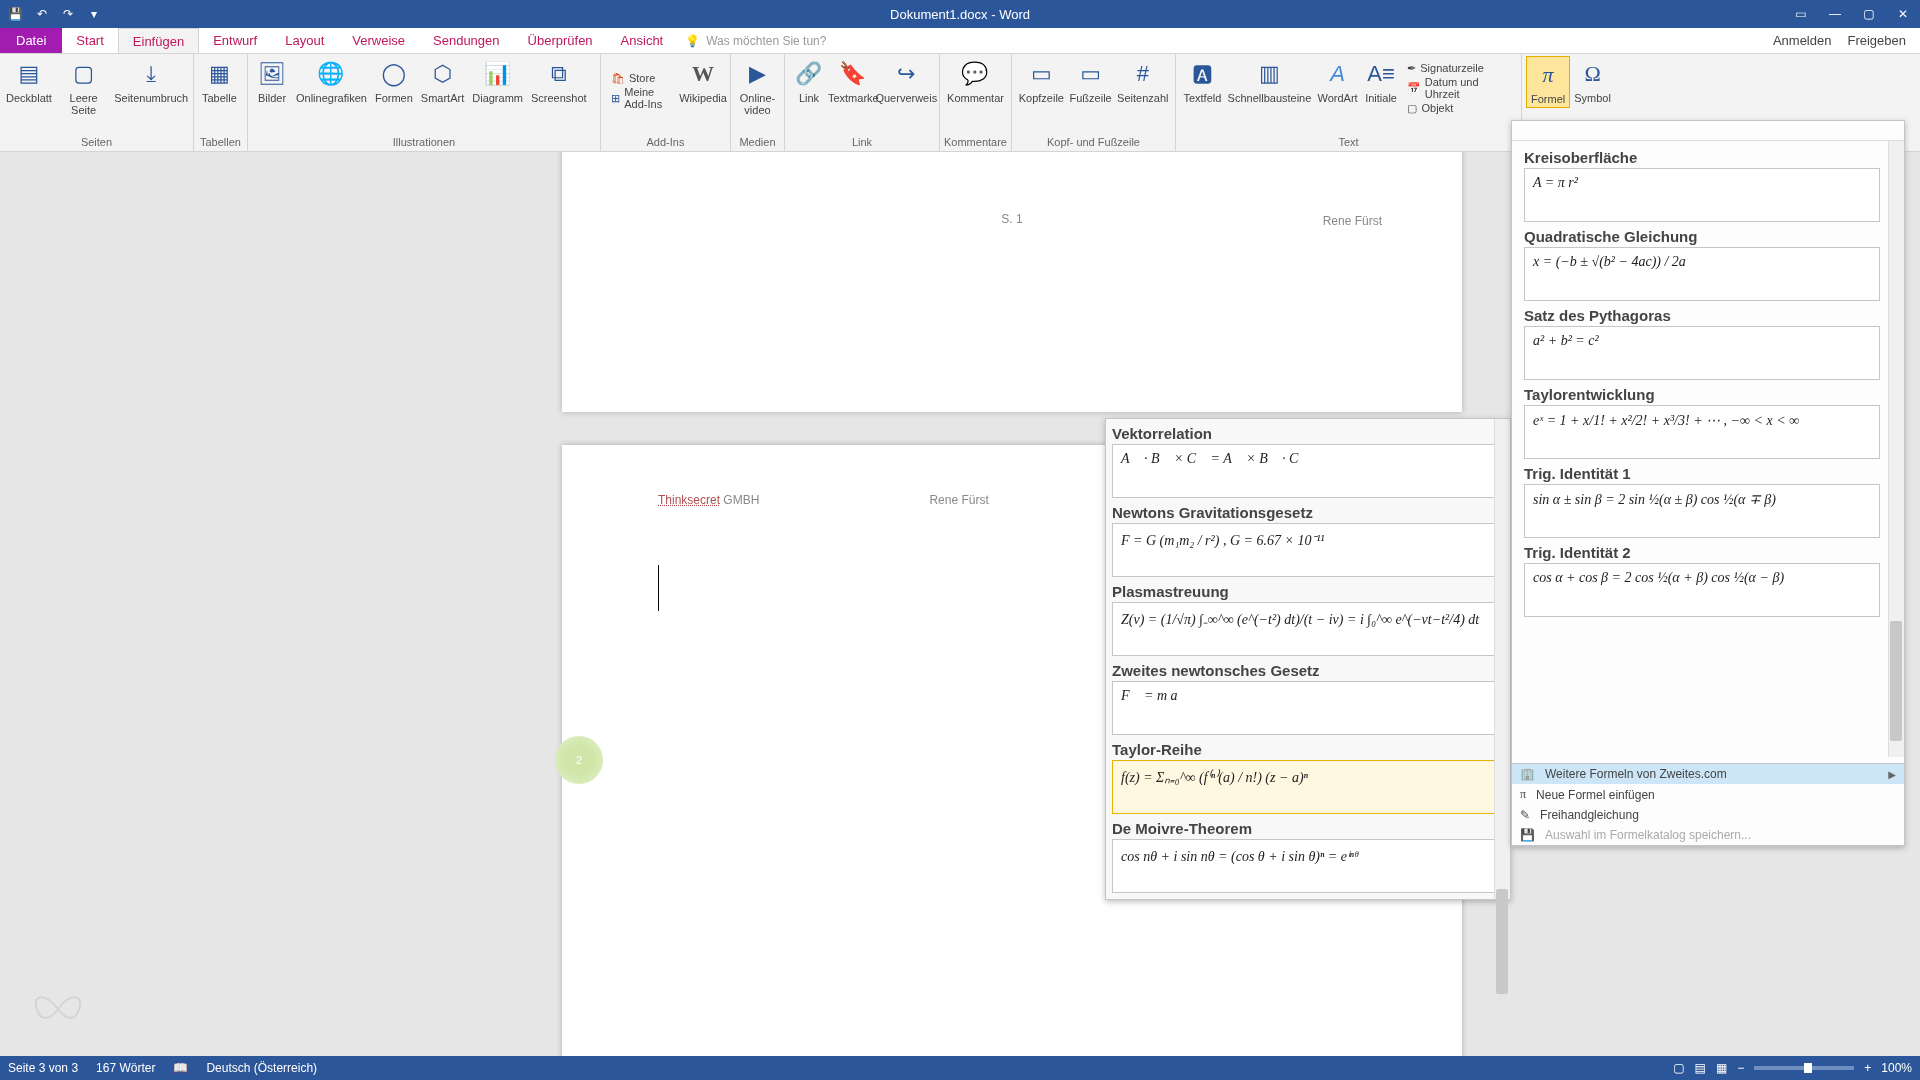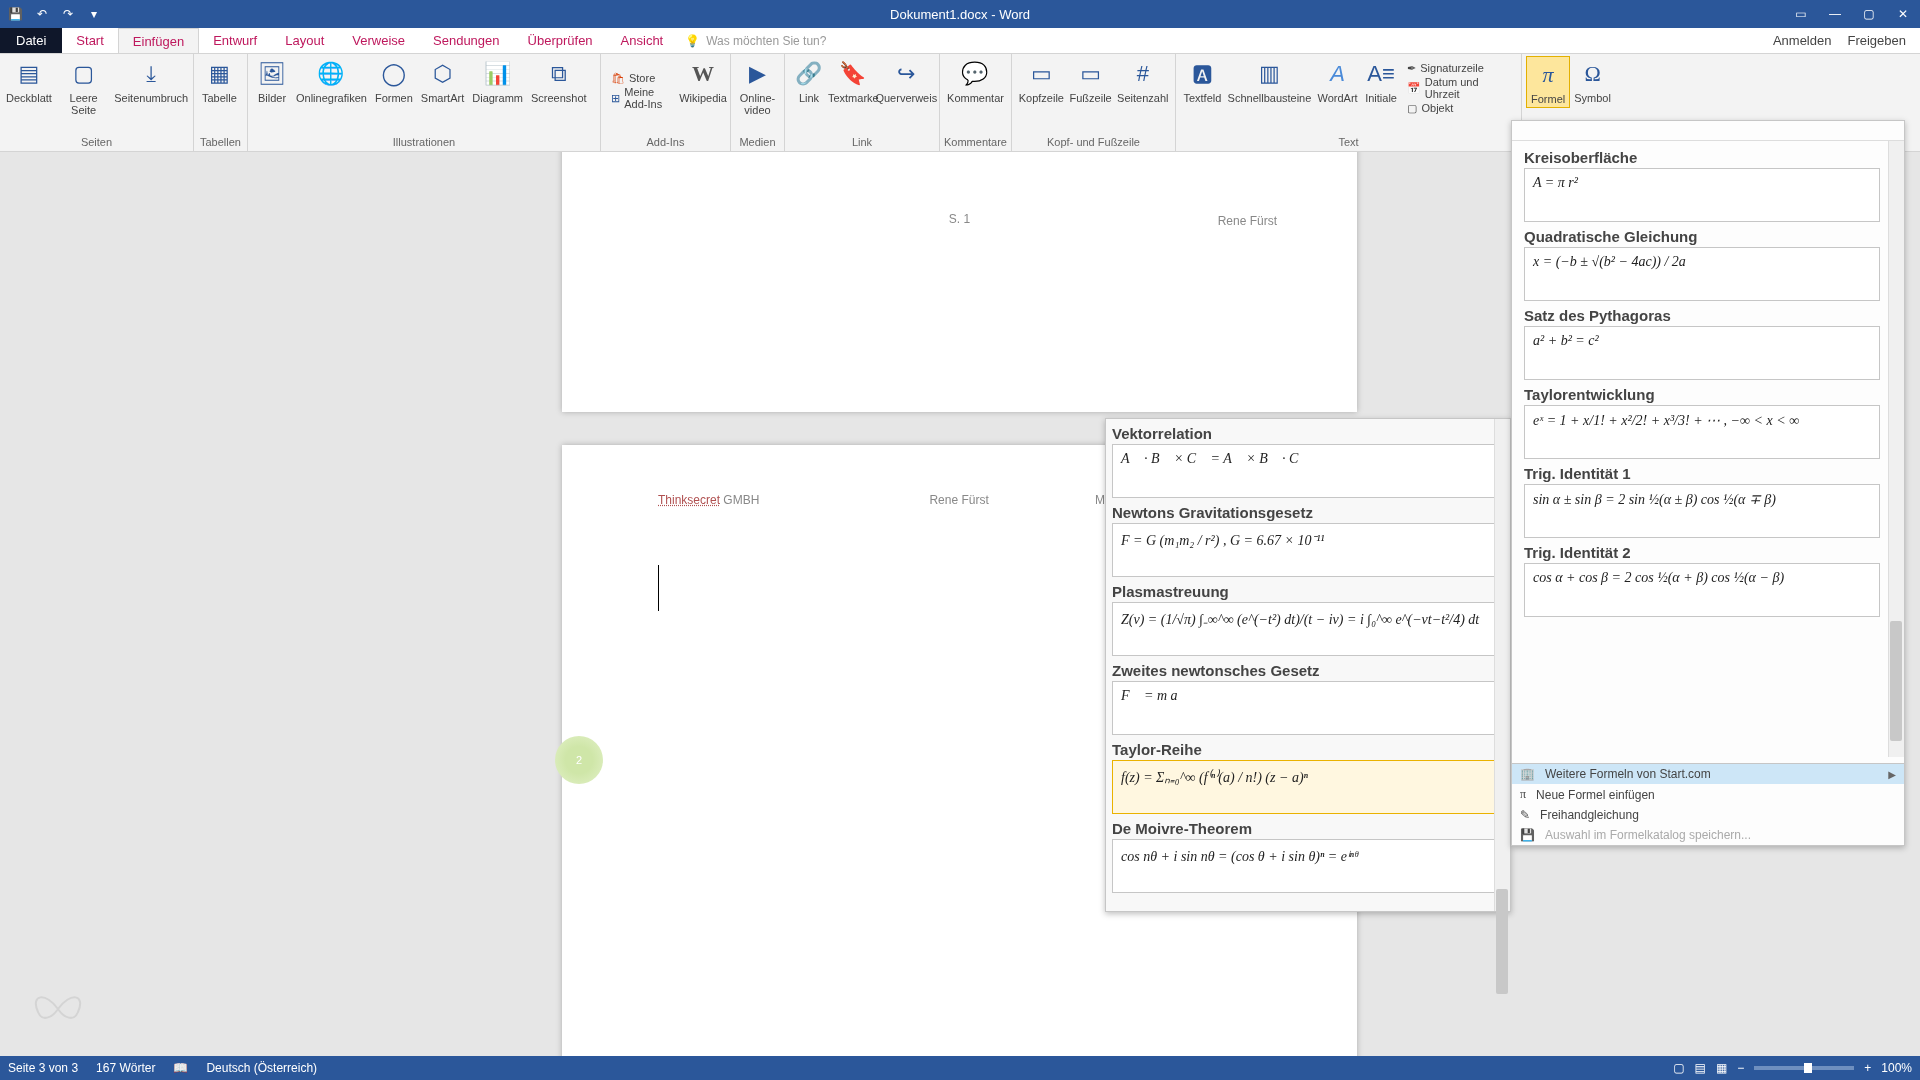--- a/index.html
+++ b/index.html
@@ -8,40 +8,40 @@
 
 .titlebar { height: 28px; background: #2b579a; color: #fff; display: flex; align-items: center; position: relative; }
 .qat { display: flex; align-items: center; padding-left: 4px; gap: 2px; }
 .qat-btn { width: 24px; height: 24px; display: flex; align-items: center; justify-content: center; color: #fff; font-size: 12px; }
 .titlebar-title { position: absolute; left: 50%; transform: translateX(-50%); font-size: 13px; }
 .winctrl { margin-left: auto; display: flex; }
 .winctrl > div { width: 34px; height: 28px; display: flex; align-items: center; justify-content: center; font-size: 12px; }
 
 
 .tabrow { height: 26px; background: #fff; border-bottom: 1px solid #d4d4d4; display: flex; align-items: stretch; font-size: 13px; }
-.file-tab { background: #0f172a; color: #fff; padding: 0 16px; display: flex; align-items: center; }
+.file-tab { background: #a21caf; color: #fff; padding: 0 16px; display: flex; align-items: center; }
 .tab { padding: 0 14px; display: flex; align-items: center; color: #be185d; }
 .tab.active { background: #f3f3f3; border: 1px solid #d4d4d4; border-bottom: none; }
 .tellme { display: flex; align-items: center; color: #999; gap: 6px; margin-left: 8px; font-size: 12px; }
 .tab-right { margin-left: auto; display: flex; align-items: center; gap: 16px; padding-right: 14px; color: #444; }
 
 
 .ribbon { height: 98px; background: #f3f3f3; border-bottom: 1px solid #d4d4d4; display: flex; position: relative; }
 .group { border-right: 1px solid #d4d4d4; display: flex; flex-direction: column; height: 100%; }
 .group-body { flex: 1; display: flex; align-items: flex-start; padding: 2px 4px 0; }
 .group-label { text-align: center; font-size: 11px; color: #666; padding: 2px 0 3px; }
 .rbtn { display: flex; flex-direction: column; align-items: center; justify-content: flex-start; padding: 2px 4px; min-width: 40px; text-align: center; font-size: 11px; color: #444; gap: 2px; }
 .rbtn .ic { width: 32px; height: 32px; display: flex; align-items: center; justify-content: center; font-size: 22px; color: #2b579a; }
 .rbtn-sm { font-size: 11px; color: #444; padding: 1px 4px; display: flex; align-items: center; gap: 4px; height: 20px; }
 .rbtn.hl { background: #fde69c; border: 1px solid #e3b000; }
 .vstack { display: flex; flex-direction: column; justify-content: center; height: 64px; padding-left: 2px; }
 
 
 .workspace { position: absolute; top: 152px; bottom: 24px; left: 0; right: 0; background: #e6e6e6; overflow: hidden; }
-.page { position: absolute; background: #fff; box-shadow: 0 0 6px rgba(0,0,0,0.25); left: 562px; width: 795px; }
+.page { position: absolute; background: #fff; box-shadow: 0 0 6px rgba(0,0,0,0.25); left: 562px; width: 900px; }
 .page1 { top: -20px; height: 280px; }
 .page2 { top: 293px; height: 900px; }
 .page-num { position: absolute; left: 50%; transform: translateX(-50%); top: 80px; color: #888; }
 .page-auth { position: absolute; right: 80px; top: 82px; color: #888; font-size: 12px; }
 .p2-hdr { position: absolute; top: 48px; left: 96px; right: 30px; color: #888; font-size: 12px; display: flex; }
 .p2-hdr .c1 { color: #b05050; text-decoration: underline dotted; }
 .p2-logo { position: absolute; right: 20px; top: 14px; width: 70px; height: 60px; }
 .cursor { position: absolute; top: 120px; left: 96px; width: 1px; height: 46px; border-left: 1px solid #000; }
 .bubble { position: absolute; left: 555px; top: 584px; width: 48px; height: 48px; background: radial-gradient(circle,#cfe6a8 40%,#e3f1c9 100%); border-radius: 50%; display: flex; align-items: center; justify-content: center; color: #fff; font-size: 11px; }
 .butterfly { position: absolute; left: 28px; bottom: 22px; color: #d8d8d8; font-size: 46px; }
@@ -327,21 +327,21 @@
   </div>
   <div class="bubble">2</div>
   <div class="butterfly">
     <svg width="60" height="50" viewBox="0 0 60 50">
         <path d="M30 25 C18 8,2 10,10 28 C14 38,24 34,30 25 C36 34,46 38,50 28 C58 10,42 8,30 25 Z" fill="none" stroke="#d4d4d4" stroke-width="2"></path>
       </svg>
   </div>
 </div>
 
 <div class="gal-left">
-  <div style="padding-bottom:18px">
+  <div style="padding-bottom:6px">
     <div class="gal-item">
       <div class="gal-title">Vektorrelation</div>
       <div class="gal-box">A⃗ · B⃗ × C⃗ = A⃗ × B⃗ · C⃗</div>
     </div>
     <div class="gal-item">
       <div class="gal-title">Newtons Gravitationsgesetz</div>
       <div class="gal-box">F = G (m₁m₂ / r²) ,      G = 6.67 × 10⁻¹¹</div>
     </div>
     <div class="gal-item">
       <div class="gal-title">Plasmastreuung</div>
@@ -392,21 +392,21 @@
       <div class="gal-title">Trig. Identität 2</div>
       <div class="gal-box">cos α + cos β = 2 cos ½(α + β) cos ½(α − β)</div>
     </div>
   </div>
   <div class="gal-right-scroll">
     <div class="gal-rt" style="top:480px;height:120px"></div>
   </div>
   <div class="gal-menu">
     <div class="gal-menu-item hl">
       <span>🏢</span>
-      <span>Weitere Formeln von Start.com</span>
+      <span>Weitere Formeln von Zweites.com</span>
       <span class="arrow-r">▶</span>
     </div>
     <div class="gal-menu-item">
       <span style="font-family:serif">π</span>
       <span>Neue Formel einfügen</span>
     </div>
     <div class="gal-menu-item">
       <span>✎</span>
       <span>Freihandgleichung</span>
     </div>

